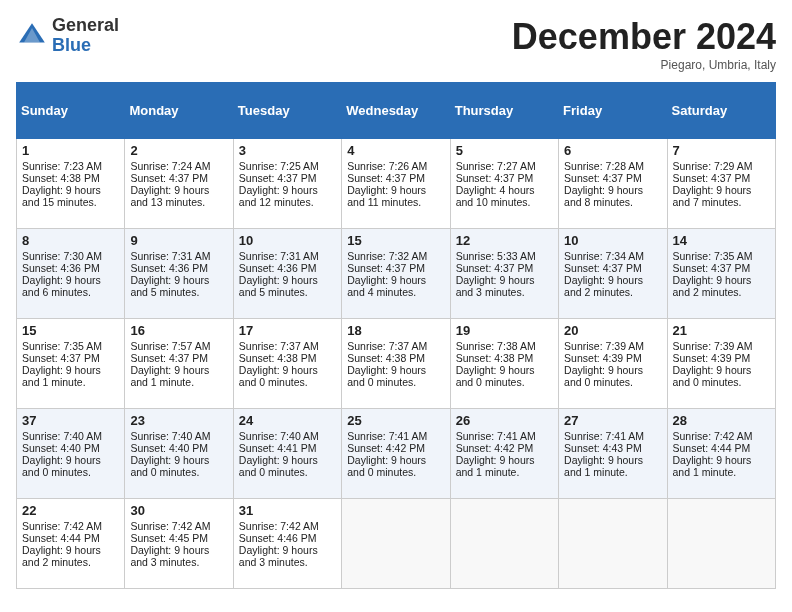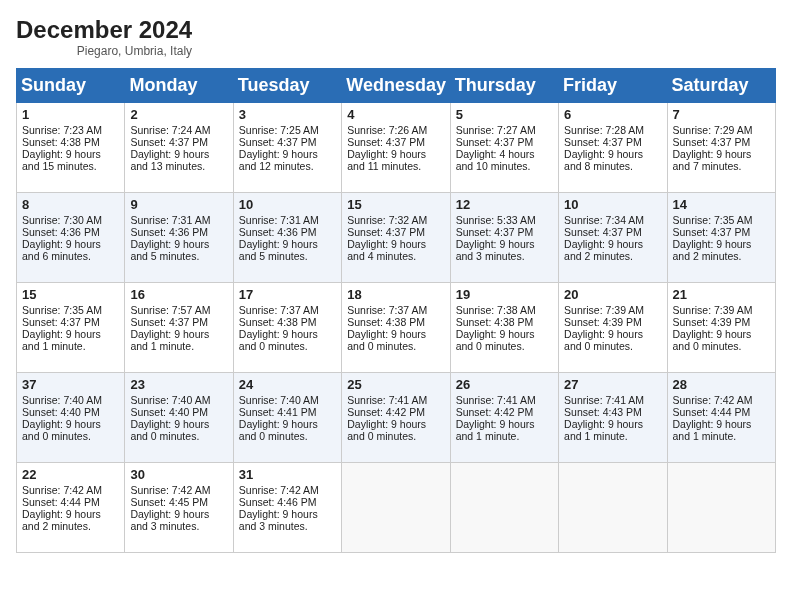--- a/index.html
+++ b/index.html
@@ -27,40 +27,40 @@
       line-height: 1.1;
     }
     .logo-icon {
       width: 32px;
       height: 32px;
     }
     .title-block {
       text-align: right;
     }
     .month-title {
-      font-size: 24px;
+      font-size: 36px;
       font-weight: bold;
       color: #222;
     }
     .subtitle {
       font-size: 12px;
       color: #555;
     }
     table {
       width: 100%;
       border-collapse: collapse;
       table-layout: fixed;
     }
     thead tr {
       background: #2a6db5;
       color: #fff;
     }
     thead th {
-      padding: 6px 4px;
-      font-size: 18px;
+      padding: 20px 4px;
+      font-size: 13px;
       font-weight: bold;
       text-align: left;
       border: 1px solid #2a6db5;
     }
     tbody tr {
       vertical-align: top;
     }
     tbody tr:nth-child(odd) {
       background: #fff;
     }
@@ -82,20 +82,30 @@
       margin-bottom: 2px;
     }
     .cell-empty {
       background: #f8f8f8;
     }
   </style>
 </head>
 <body>
 
 <div class="header">
+  <div class="logo">
+    <svg class="logo-icon" viewBox="0 0 40 40">
+      <polygon points="20,4 36,28 4,28" fill="#2a6db5"></polygon>
+      <polygon points="20,10 30,28 10,28" fill="#fff" opacity="0.3"></polygon>
+    </svg>
+    <div class="logo-text">
+      <span style="font-size:18px;font-weight:bold;color:#333;">General</span>
+      <span style="font-size:18px;font-weight:bold;color:#2a6db5;">Blue</span>
+    </div>
+  </div>
   <div class="title-block">
     <div class="month-title">December 2024</div>
     <div class="subtitle">Piegaro, Umbria, Italy</div>
   </div>
 </div>
 
 <table>
   <thead>
     <tr>
     <th>Sunday</th>

